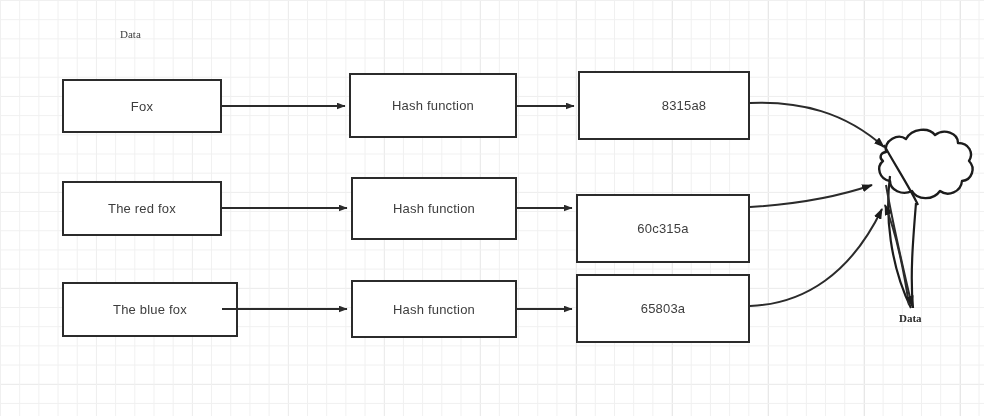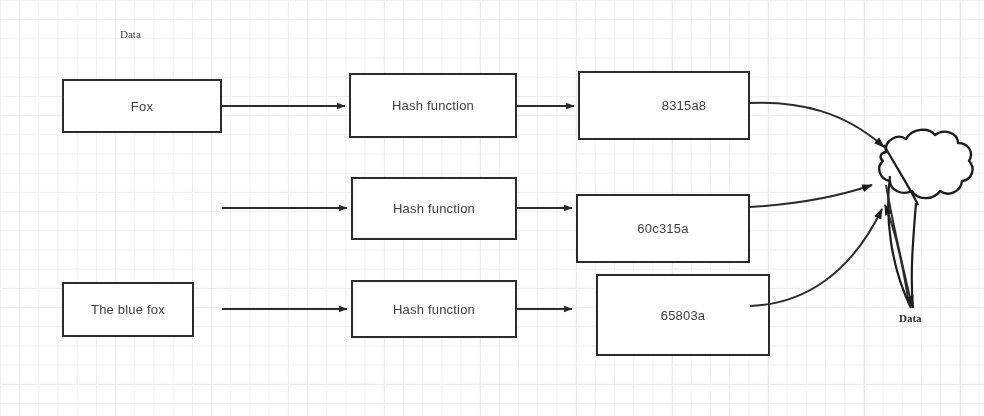--- a/index.html
+++ b/index.html
@@ -83,30 +83,31 @@
   <div class="free-label" style="left:120px; top:28px;">Data</div>
 
   <div class="free-label bold" style="left:899px; top:312px;">Data</div>
 
   <div class="node-box" style="left:62px; top:79px; width:160px; height:54px;">Fox</div>
 
   <div class="node-box" style="left:349px; top:73px; width:168px; height:65px;">Hash function</div>
 
   <div class="node-box" style="left:578px; top:71px; width:172px; height:69px;padding-left:40px;">8315a8</div>
 
+  <div class="node-box" style="left:62px; top:181px; width:160px; height:55px;">The red fox</div>
 
   <div class="node-box" style="left:351px; top:177px; width:166px; height:63px;">Hash function</div>
 
   <div class="node-box" style="left:576px; top:174px; width:174px; height:69px;margin-top:20px;">60c315a</div>
 
-  <div class="node-box" style="left:62px; top:282px; width:132px; height:55px;">The blue fox</div>
+  <div class="node-box" style="left:62px; top:282px; width:176px; height:55px;">The blue fox</div>
 
   <div class="node-box" style="left:351px; top:280px; width:166px; height:58px;">Hash function</div>
 
-  <div class="node-box" style="left:576px; top:274px; width:174px; height:82px;margin-left:20px;">65803a</div>
+  <div class="node-box" style="left:576px; top:274px; width:174px; height:69px;">65803a</div>
 
   <svg id="edges" viewBox="0 0 984 416">
     <defs>
       <marker id="arrowhead" markerWidth="9" markerHeight="7" refX="8.4" refY="3.5" orient="auto" markerUnits="userSpaceOnUse">
         <polygon points="0 0, 9 3.5, 0 7" fill="#2b2b2b"></polygon>
       </marker>
       <marker id="arrowhead-curve" markerWidth="11" markerHeight="8" refX="10" refY="4" orient="auto" markerUnits="userSpaceOnUse">
         <polygon points="0 0, 11 4, 0 8" fill="#1c1c1c"></polygon>
       </marker>
     </defs>

